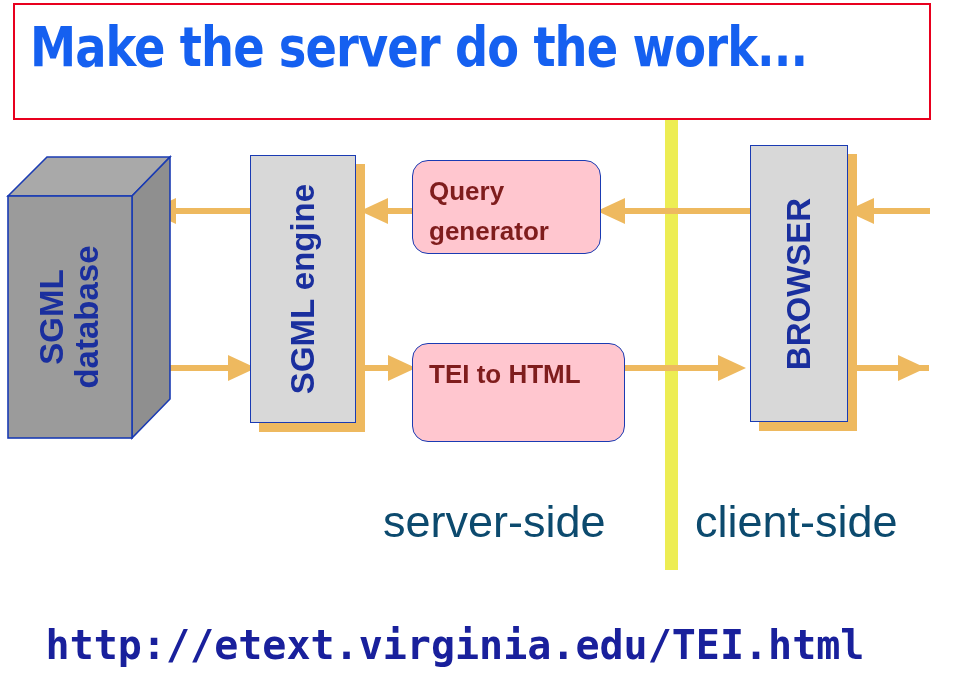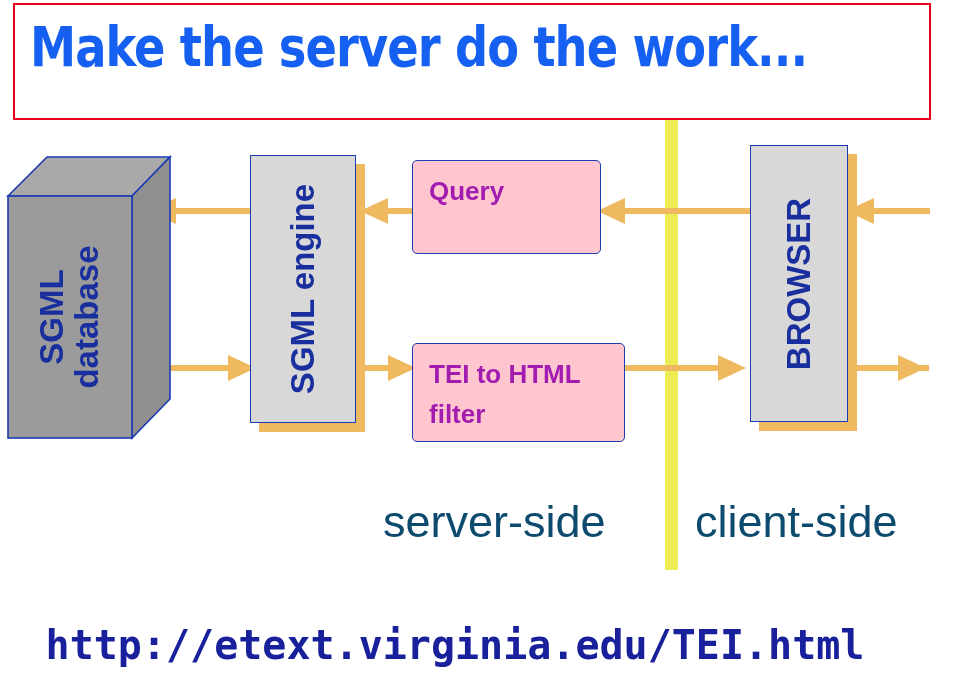--- a/index.html
+++ b/index.html
@@ -112,24 +112,24 @@
     height: 242px;
     z-index: 5;
     pointer-events: none;
   }
 
   
   .pink-box {
     position: absolute;
     background: #ffc6cf;
     border: 1.5px solid #1a3bb3;
-    border-radius: 5px;
+    border-radius: 16px;
     box-sizing: border-box;
     z-index: 4;
-    color: #a21caf;
+    color: #7f1d1d;
     font-weight: 700;
     font-size: 26px;
     line-height: 1.55;
     padding: 10px 0 0 16px;
   }
   #query-generator { left: 412px; top: 160px; width: 189px; height: 94px; }
   #tei-filter      { left: 412px; top: 343px; width: 213px; height: 99px; }
 
   
   .arrow-shaft {
@@ -233,23 +233,23 @@
 
 <div class="shadow-box" id="browser-box">
   <div class="shadow"></div>
   <div class="face">
     <div class="vlabel">BROWSER</div>
   </div>
 </div>
 
 <div class="pink-box" id="query-generator">
   <div>Query</div>
+  <div>generator</div>
 </div>
 
 <div class="pink-box" id="tei-filter">
   <div>TEI to HTML</div>
-  <div>filter</div>
 </div>
 
 <div class="side-label" id="server-side-label">server-side</div>
 <div class="side-label" id="client-side-label">client-side</div>
 
 <div id="footer-url">http://etext.virginia.edu/TEI.html</div>
 
 </body></html>

